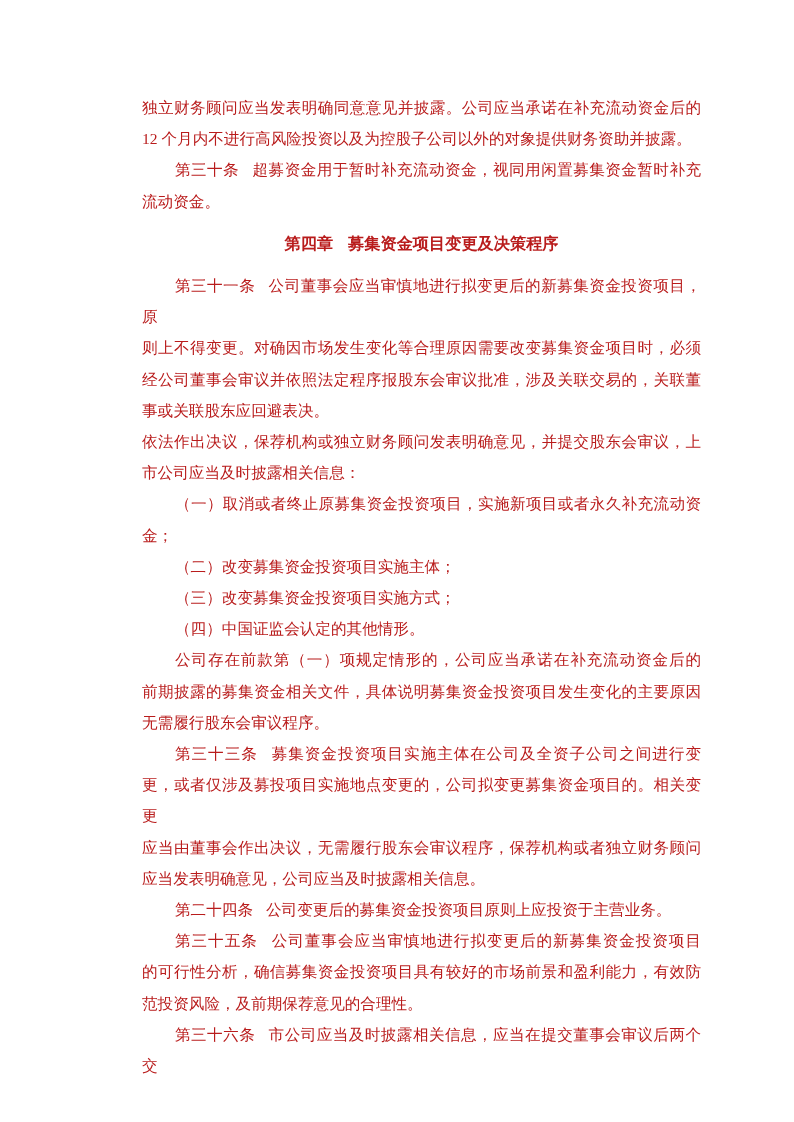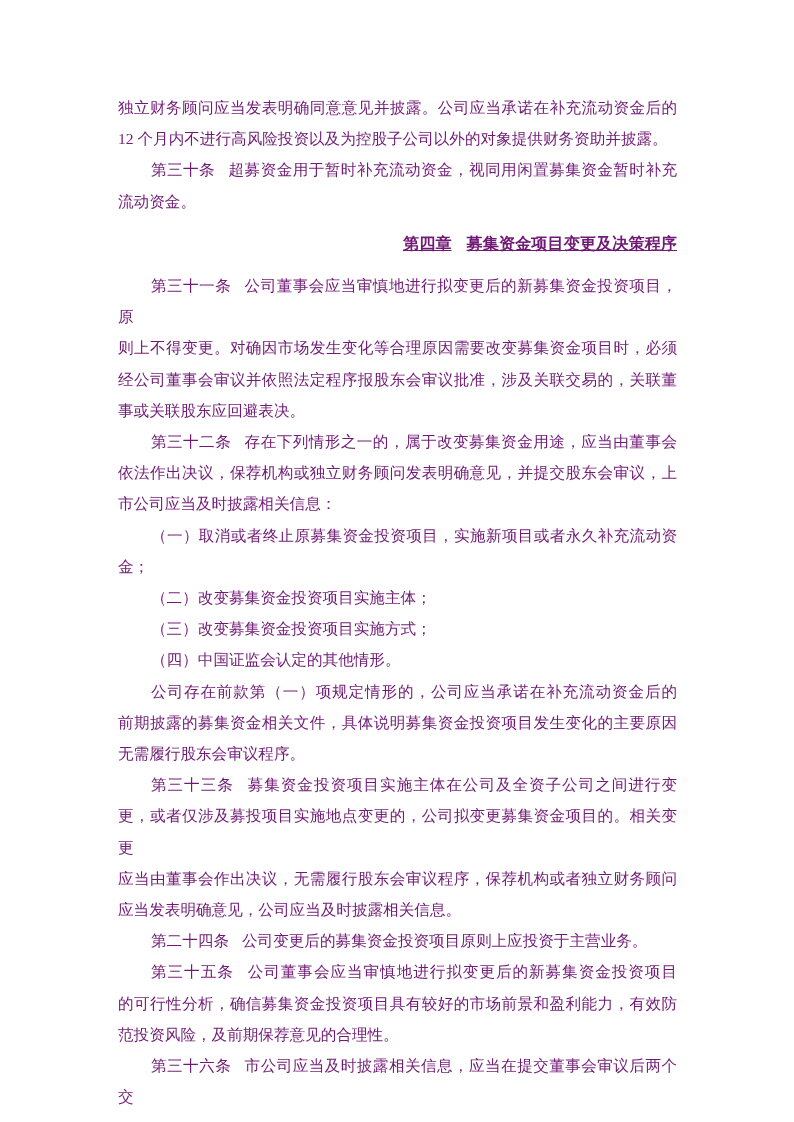--- a/index.html
+++ b/index.html
@@ -1,47 +1,47 @@
 <!DOCTYPE html>
 <html><head>
 <meta charset="utf-8">
 <style>
   html, body { margin: 0; padding: 0; }
   .page {
     position: relative;
     width: 728px;
     height: 1122px;
     background: #ffffff;
-    color: #701a75;
+    color: #b91c1c;
     font-family: "Liberation Serif", "DejaVu Serif", serif;
     overflow: hidden;
+    margin-left: 24px;
   }
   .content {
     position: absolute;
     left: 118px;
     top: 92px;
     width: 559px;
     font-size: 15.6px;
   }
   .line {
     line-height: 31.2px;
     text-align: justify;
     text-align-last: left;
   }
   .line.just { text-align-last: justify; }
   .line.ind { text-indent: 33px; }
   .lbl { font-weight: normal; }
   .gap { display: inline-block; width: 13px; }
   .chapter {
     margin: 12px 0 10px 0;
     line-height: 31.2px;
-    text-align: right;
+    text-align: center;
     font-weight: bold;
     font-size: 16.2px;
-    text-decoration: underline;
   }
   .chapter .gap { width: 15px; }
 </style>
 </head>
 <body>
 
 <div class="page">
   <div class="content">
 
     <div>
@@ -57,21 +57,20 @@
     <h2 class="chapter"><span>第四章</span><span class="gap"></span><span>募集资金项目变更及决策程序</span></h2>
 
     <div>
       <div class="line just ind"><span class="lbl">第三十一条</span><span class="gap"></span><span>公司董事会应当审慎地进行拟变更后的新募集资金投资项目，原</span></div>
       <div class="line just"><span>则上不得变更。对确因市场发生变化等合理原因需要改变募集资金项目时，必须</span></div>
       <div class="line just"><span>经公司董事会审议并依照法定程序报股东会审议批准，涉及关联交易的，关联董</span></div>
       <div class="line"><span>事或关联股东应回避表决。</span></div>
     </div>
 
     <div>
-      <div class="line just ind"><span class="lbl">第三十二条</span><span class="gap"></span><span>存在下列情形之一的，属于改变募集资金用途，应当由董事会</span></div>
       <div class="line just"><span>依法作出决议，保荐机构或独立财务顾问发表明确意见，并提交股东会审议，上</span></div>
       <div class="line"><span>市公司应当及时披露相关信息：</span></div>
     </div>
 
     <div>
       <div class="line just ind"><span>（一）取消或者终止原募集资金投资项目，实施新项目或者永久补充流动资</span></div>
       <div class="line"><span>金；</span></div>
     </div>
 
     <div>

